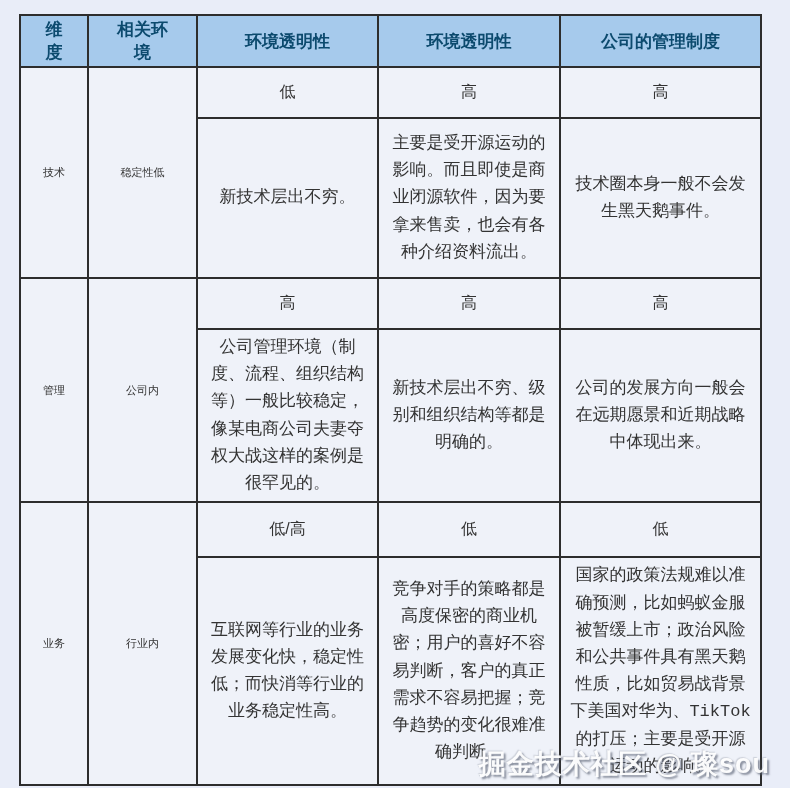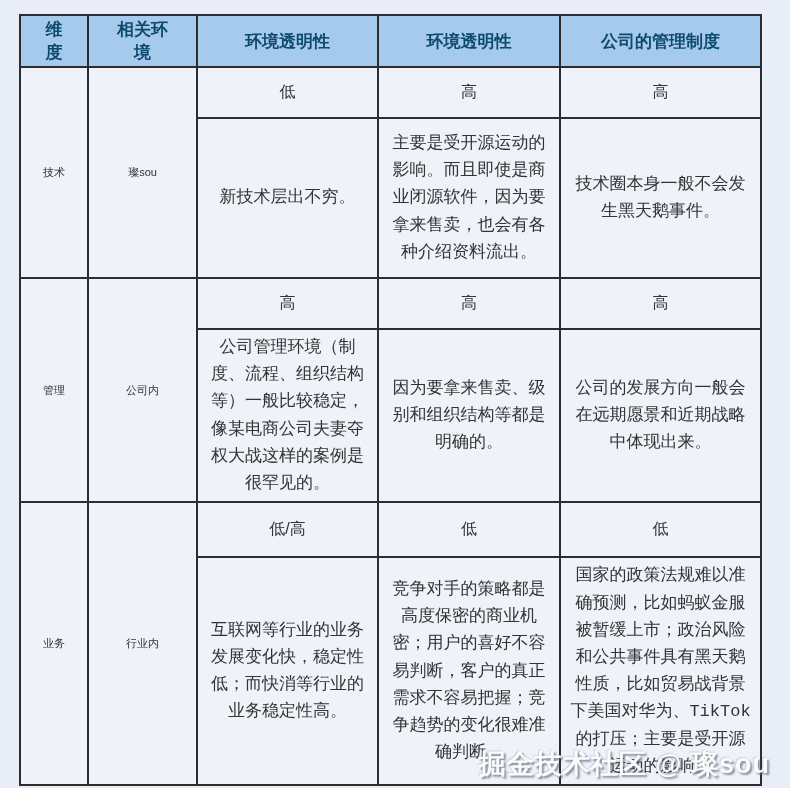--- a/index.html
+++ b/index.html
@@ -96,41 +96,41 @@
         <th>相关环境</th>
         <th>环境透明性</th>
         <th>环境透明性</th>
         <th>公司的管理制度</th>
       </tr>
     </thead>
     <tbody>
 
       <tr class="r-rating-1">
         <td class="dim-cell" rowspan="2">技术</td>
-        <td class="env-cell" rowspan="2">璨sou</td>
+        <td class="env-cell" rowspan="2">稳定性低</td>
         <td class="rating-cell">低</td>
         <td class="rating-cell">高</td>
         <td class="rating-cell">高</td>
       </tr>
       <tr class="r-desc-1">
         <td class="desc-cell">新技术层出不穷。</td>
         <td class="desc-cell">主要是受开源运动的影响。而且即使是商业闭源软件，因为要拿来售卖，也会有各种介绍资料流出。</td>
         <td class="desc-cell">技术圈本身一般不会发生黑天鹅事件。</td>
       </tr>
 
       <tr class="r-rating-2">
         <td class="dim-cell" rowspan="2">管理</td>
         <td class="env-cell" rowspan="2">公司内</td>
         <td class="rating-cell">高</td>
         <td class="rating-cell">高</td>
         <td class="rating-cell">高</td>
       </tr>
       <tr class="r-desc-2">
         <td class="desc-cell">公司管理环境（制度、流程、组织结构等）一般比较稳定，像某电商公司夫妻夺权大战这样的案例是很罕见的。</td>
-        <td class="desc-cell">因为要拿来售卖、级别和组织结构等都是明确的。</td>
+        <td class="desc-cell">新技术层出不穷、级别和组织结构等都是明确的。</td>
         <td class="desc-cell">公司的发展方向一般会在远期愿景和近期战略中体现出来。</td>
       </tr>
 
       <tr class="r-rating-3">
         <td class="dim-cell" rowspan="2">业务</td>
         <td class="env-cell" rowspan="2">行业内</td>
         <td class="rating-cell">低/高</td>
         <td class="rating-cell">低</td>
         <td class="rating-cell">低</td>
       </tr>

